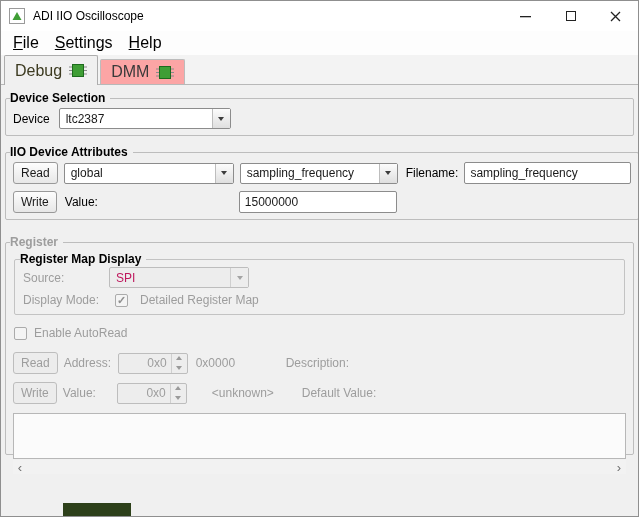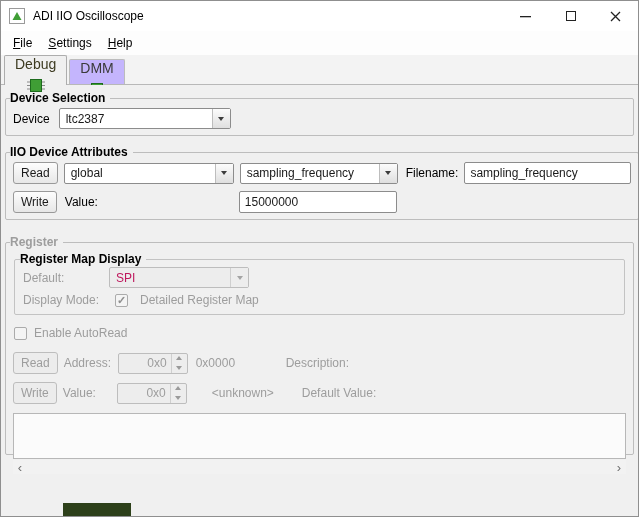--- a/index.html
+++ b/index.html
@@ -33,48 +33,47 @@
     background: #ffffff;
   }
 
   
   .menubar {
     position: absolute; top: 30px; left: 0; right: 0; height: 24px;
     background: #fdfdfd;
     display: flex; align-items: center;
     padding-left: 4px;
   }
-  .menu-item { padding: 4px 8px; font-size: 12px; color: #000; cursor: default; }
+  .menu-item { padding: 4px 8px; font-size: 16px; color: #000; cursor: default; }
   .mn { text-decoration: underline; }
 
   
   .tabstrip {
     position: absolute; top: 54px; left: 0; right: 0; height: 30px;
     background: #f3f3f3;
     border-bottom: 1px solid #b8b8b8;
     display: flex; align-items: flex-end;
     padding-left: 3px; gap: 2px;
   }
   .tab {
     display: flex; align-items: center; gap: 7px;
     padding: 0 10px;
     border-radius: 2px 2px 0 0;
-    font-size: 14px;
-    flex-direction: column;
+    font-size: 16px;
   }
   .tab.active {
     height: 30px; margin-bottom: -1px;
     background: #f0f0f0;
     border: 1px solid #adadad; border-bottom: none;
     color: #3c3a20;
     z-index: 2;
   }
   .tab.inactive {
     height: 25px;
-    background: #c4b5fd;
+    background: #fca5a5;
     border: 1px solid #bcbcbc; border-bottom: none;
     color: #3a3a3a;
   }
   .chip-icon { display: flex; }
 
   
   .page { position: absolute; top: 84px; left: 0; right: 0; bottom: 0; background: #f0f0f0; }
 
   fieldset.frame {
     position: absolute;
@@ -317,21 +316,21 @@
         <input class="entry" style="width: 158px;" value="15000000">
       </div>
     </fieldset>
 
     <fieldset class="frame" style="left:4px; right:4px; top:150px; height:220px;">
       <legend class="dim">Register</legend>
 
       <fieldset class="rms-frame">
         <legend>Register Map Display</legend>
         <div class="row">
-          <span class="lbl dim" style="width:86px;">Default:</span>
+          <span class="lbl dim" style="width:86px;">Source:</span>
           <div class="combo disabled" style="width:140px;">
             <span class="combo-text">SPI</span>
             <span class="combo-btn">
                 <i class="arr-down"></i>
               </span>
           </div>
         </div>
         <div class="row" style="margin-top:5px; gap:12px;">
           <span class="lbl dim" style="width:80px;">Display Mode:</span>
           <span class="cb">

